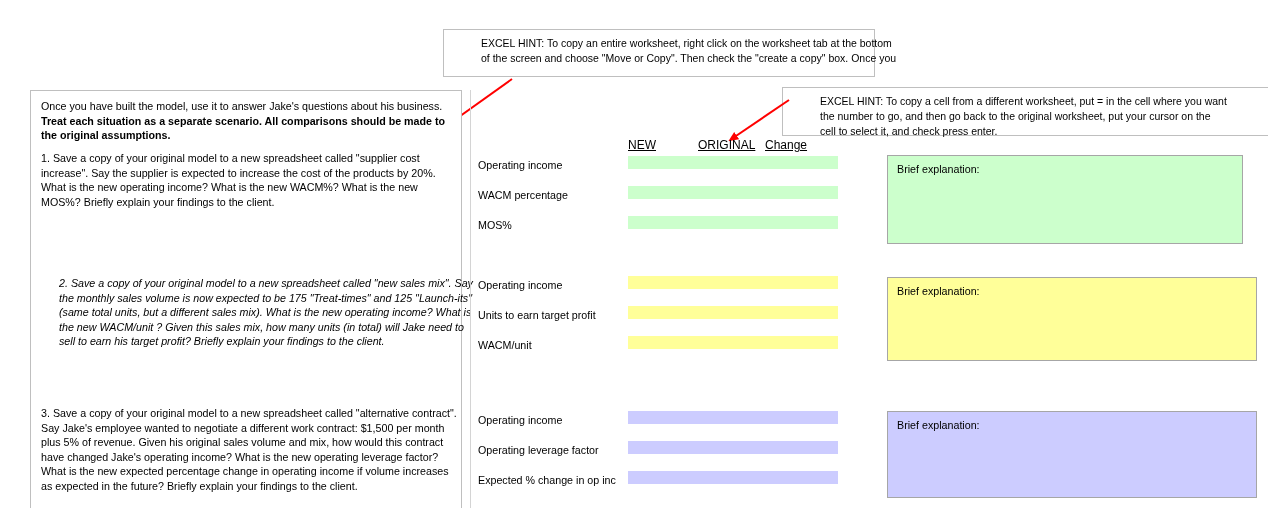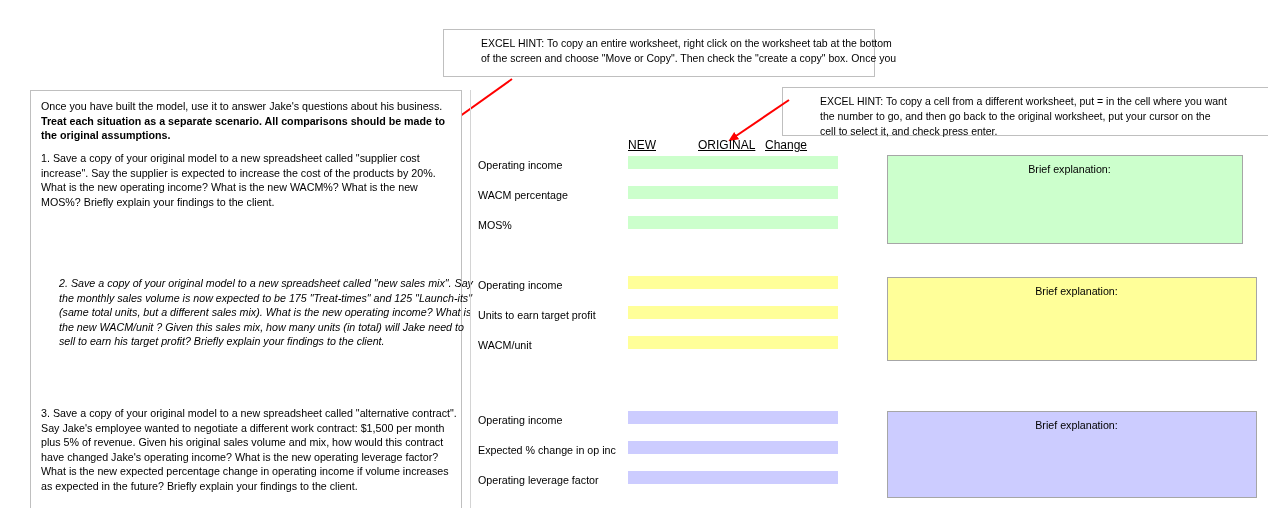--- a/index.html
+++ b/index.html
@@ -128,21 +128,20 @@
   .band-yellow { background: #ffff99; }
   .band-purple { background: #ccccff; }
 
   
   .explanation-box {
     position: absolute;
     box-sizing: border-box;
     border: 1px solid #a6a6a6;
     font-size: 10.7px;
     padding: 7px 0 0 9px;
-    text-align: center;
   }
   .exp-green  { background: #ccffcc; }
   .exp-yellow { background: #ffff99; }
   .exp-purple { background: #ccccff; }
   #explanation-1 { left: 887px; top: 155px; width: 356px; height: 89px; }
   #explanation-2 { left: 887px; top: 277px; width: 370px; height: 84px; }
   #explanation-3 { left: 887px; top: 411px; width: 370px; height: 87px; }
 </style>
 </head>
 <body>
@@ -215,27 +214,27 @@
       <div class="row-band band-yellow"></div>
     </div>
   </div>
 
   <div class="result-group" id="group-3">
     <div class="result-row">
       <span class="row-label">Operating income</span>
       <div class="row-band band-purple"></div>
     </div>
     <div class="result-row">
+      <span class="row-label">Operating leverage factor</span>
+      <div class="row-band band-purple"></div>
+    </div>
+    <div class="result-row">
       <span class="row-label">Expected % change in op inc</span>
       <div class="row-band band-purple"></div>
     </div>
-    <div class="result-row">
-      <span class="row-label">Operating leverage factor</span>
-      <div class="row-band band-purple"></div>
-    </div>
   </div>
 
 </div>
 
 <div class="explanation-box exp-green" id="explanation-1">
   <span>Brief explanation:</span>
 </div>
 <div class="explanation-box exp-yellow" id="explanation-2">
   <span>Brief explanation:</span>
 </div>

